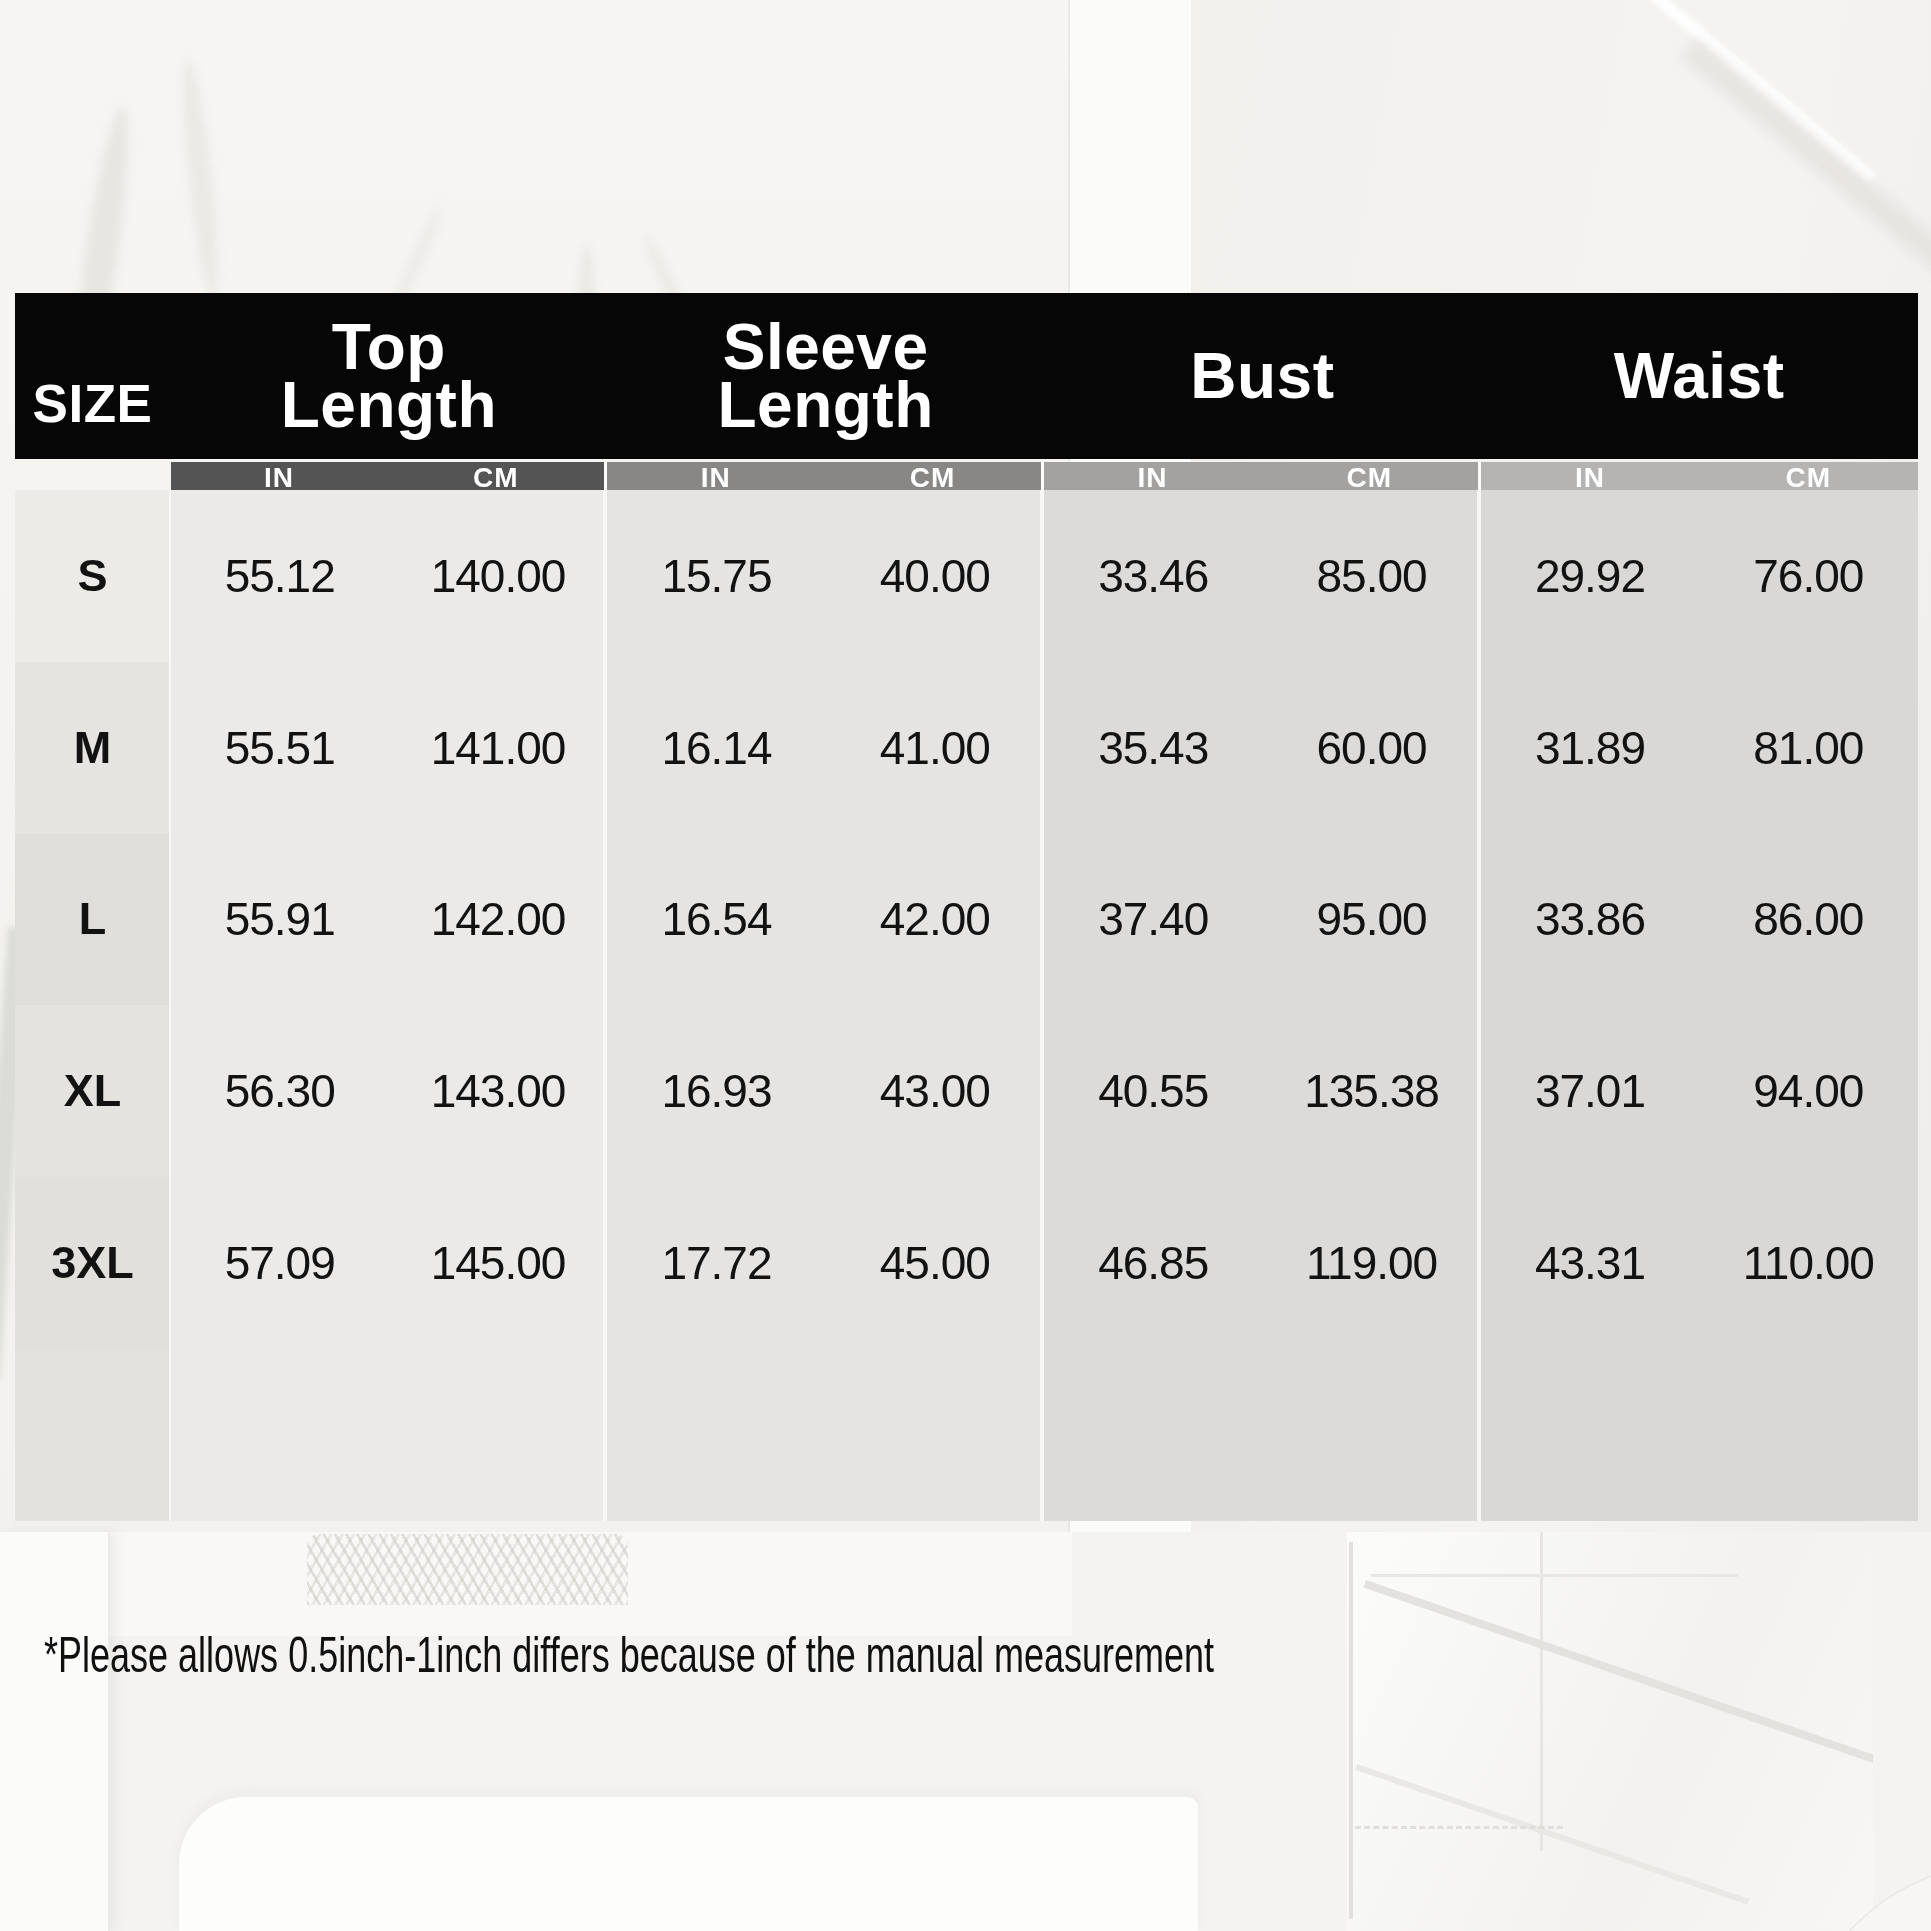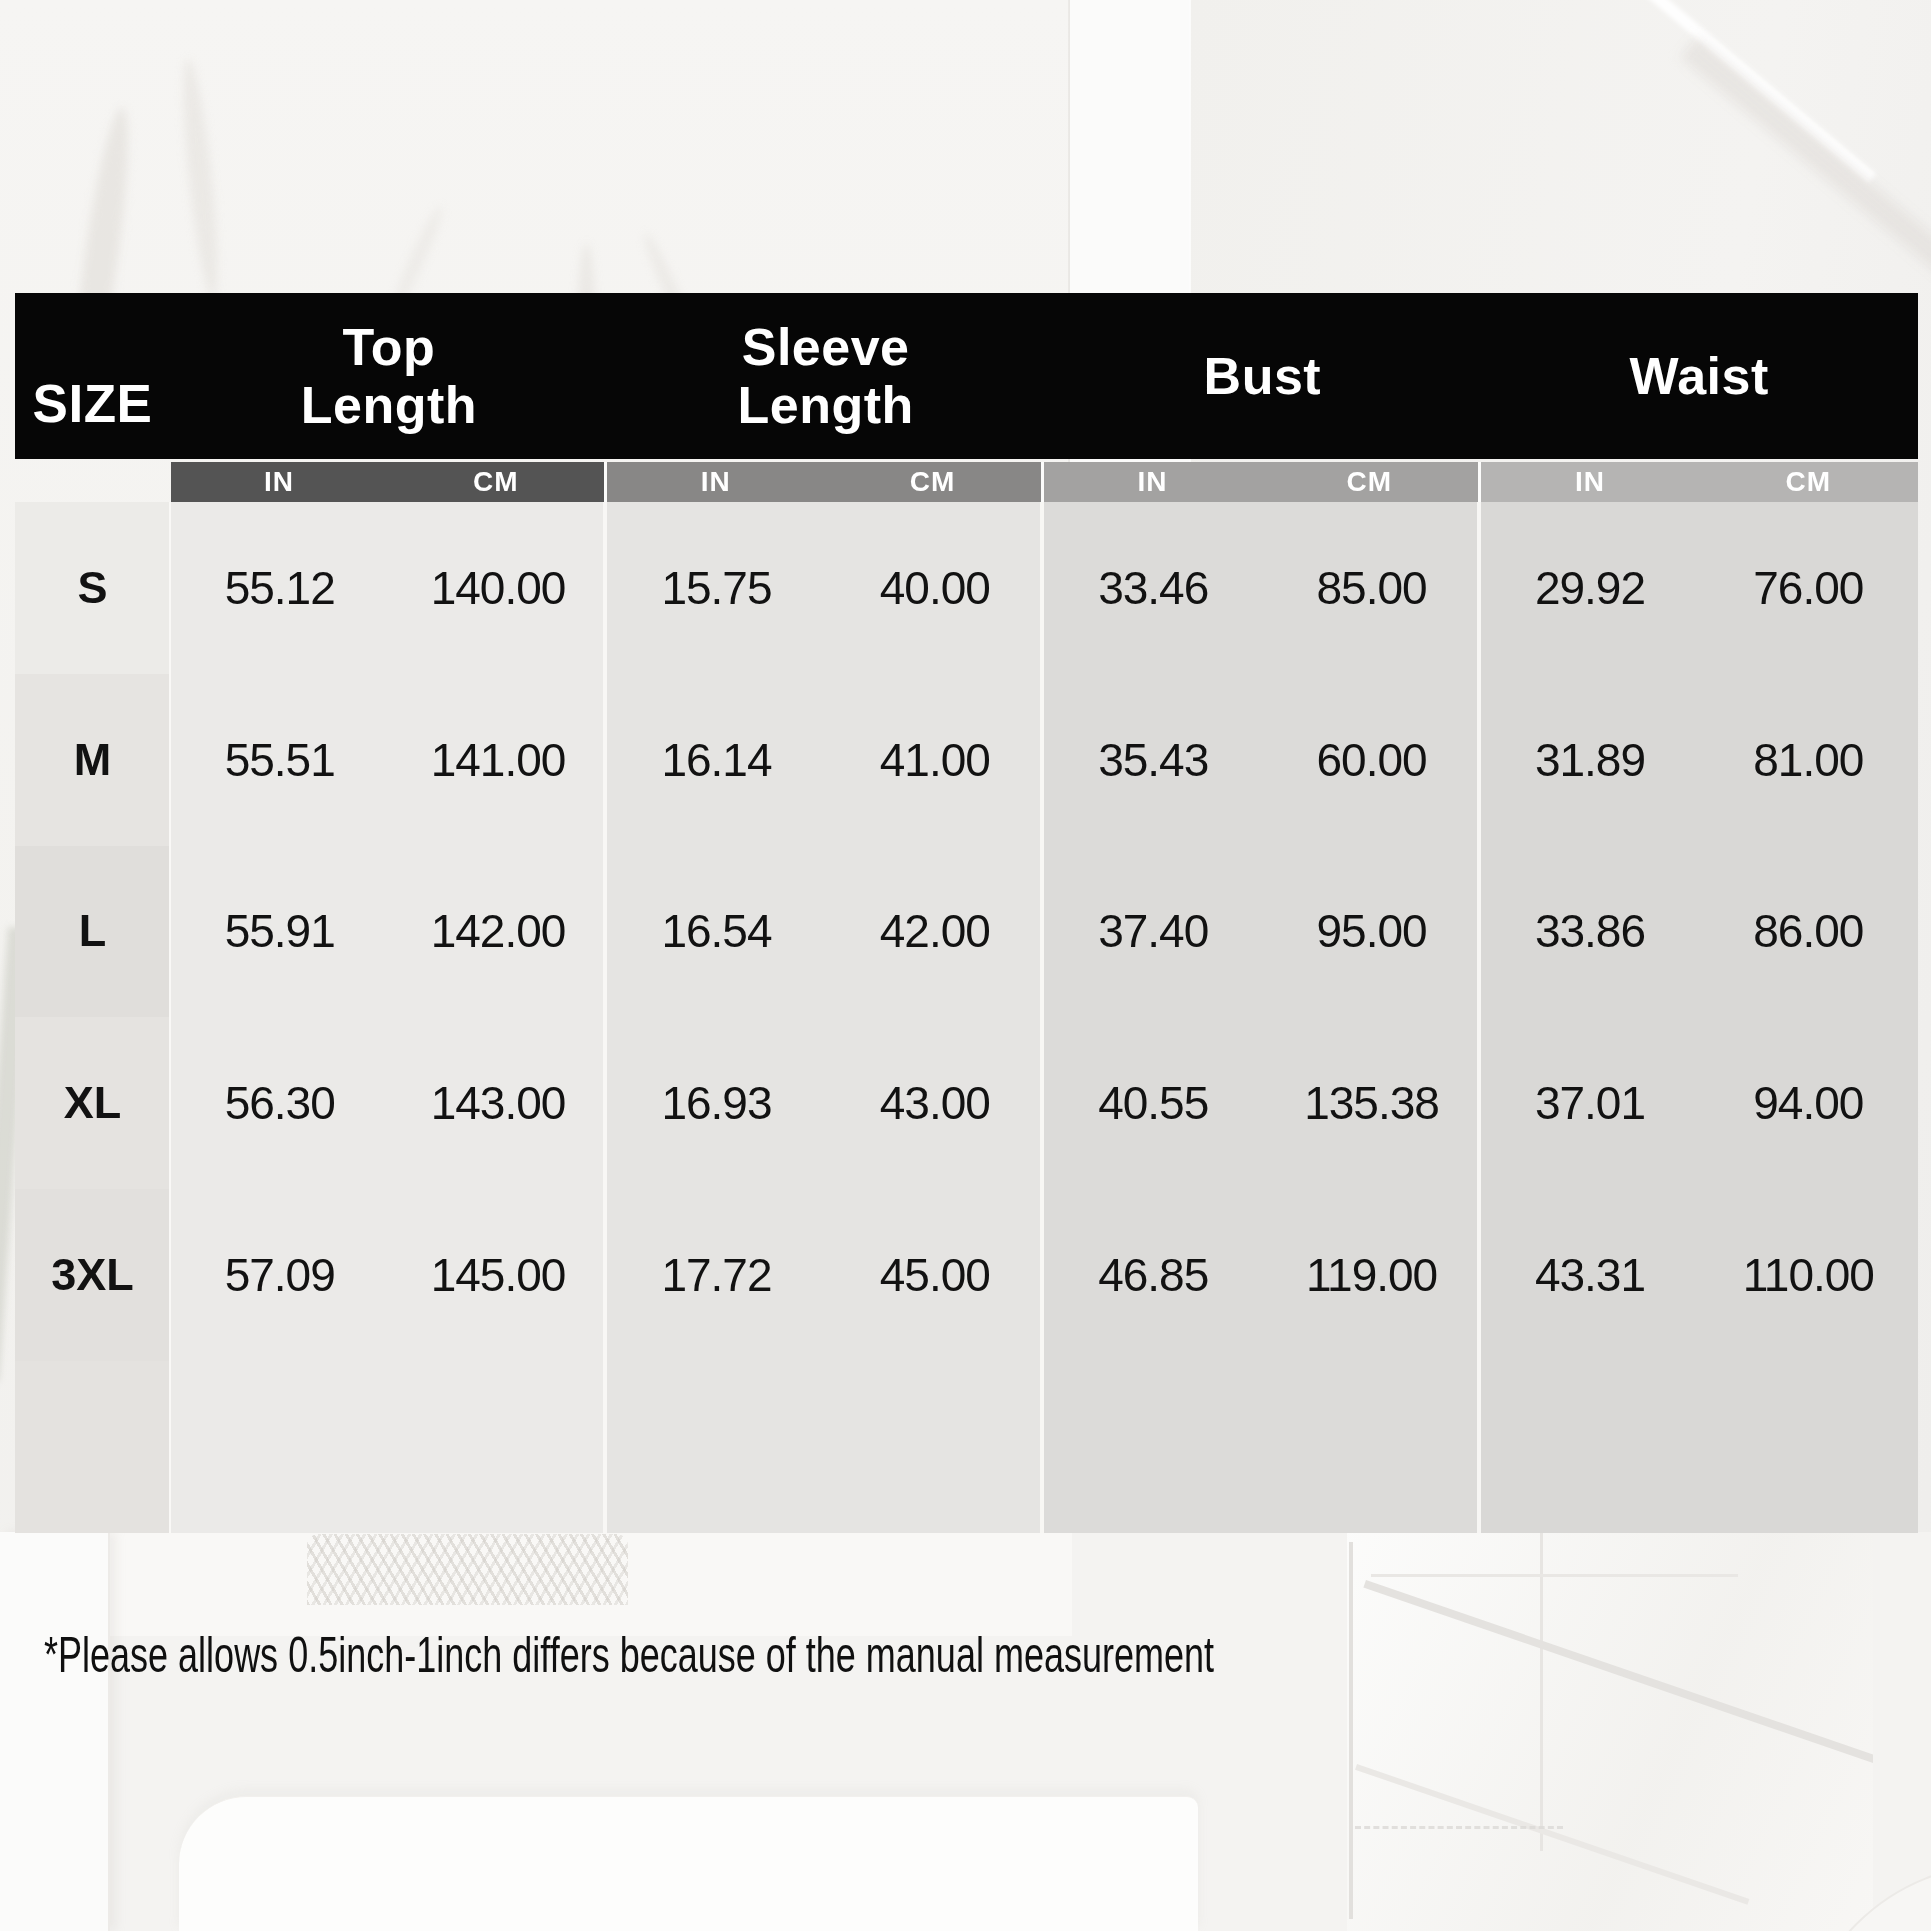--- a/index.html
+++ b/index.html
@@ -85,25 +85,25 @@
     letter-spacing: -3.9px; color: #0a0a0a; -webkit-text-stroke: 1.9px #0a0a0a;
   }
   
   .size-table { position: absolute; left: 14.5px; top: 293px; width: 1903px; }
   .thead {
     height: 166px; display: grid; grid-template-columns: 156px repeat(4, 1fr);
     color: #ffffff;
   }
   .th {
     display: flex; flex-direction: column; align-items: center; justify-content: center;
-    font-weight: bold; font-size: 52px; line-height: 58px; letter-spacing: 0.5px;
+    font-weight: bold; font-size: 64px; line-height: 58px; letter-spacing: 0.5px;
   }
   .th-size { font-size: 53px; padding-top: 56px; box-sizing: border-box; }
   .subhead {
-    margin-top: 2.9px; height: 40px;
+    margin-top: 2.9px; height: 28px;
     display: grid; grid-template-columns: 156px repeat(4, 1fr);
   }
   .unit-bar {
     display: grid; grid-template-columns: 1fr 1fr;
     color: #ffffff; font-weight: bold; font-size: 28px; letter-spacing: 1px;
     border-right: 3.9px solid #fcfcfb; box-sizing: border-box;
   }
   .unit-bar:last-child { border-right: none; }
   .unit { display: flex; align-items: center; justify-content: center; }
   .tbody { position: relative; height: 1031px; }

